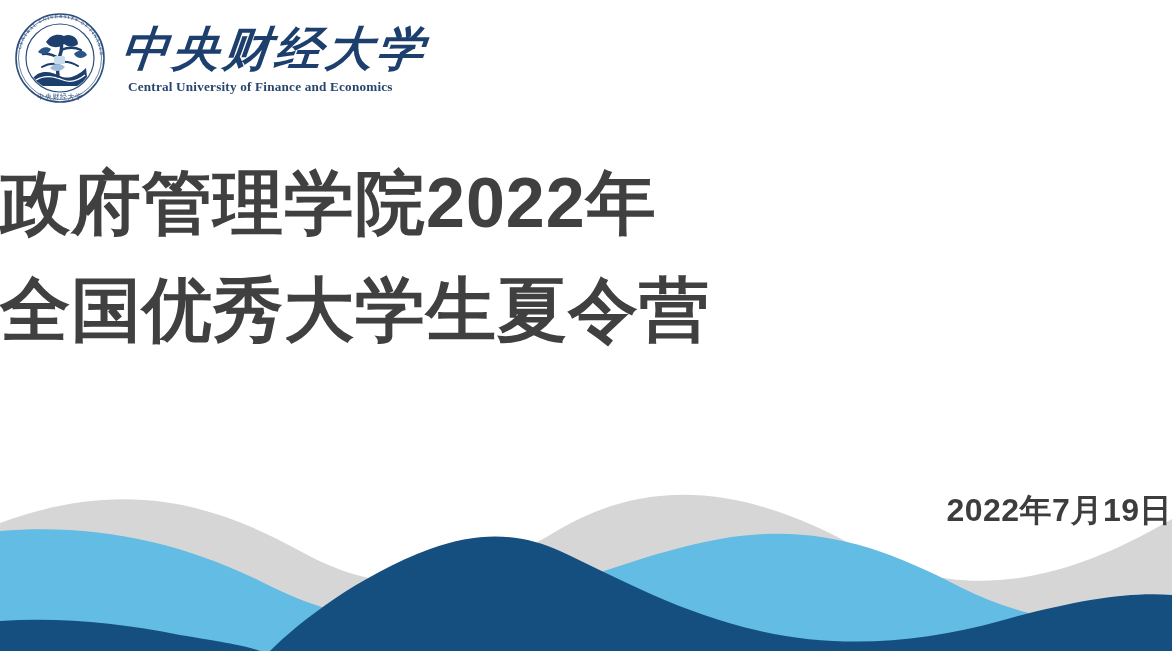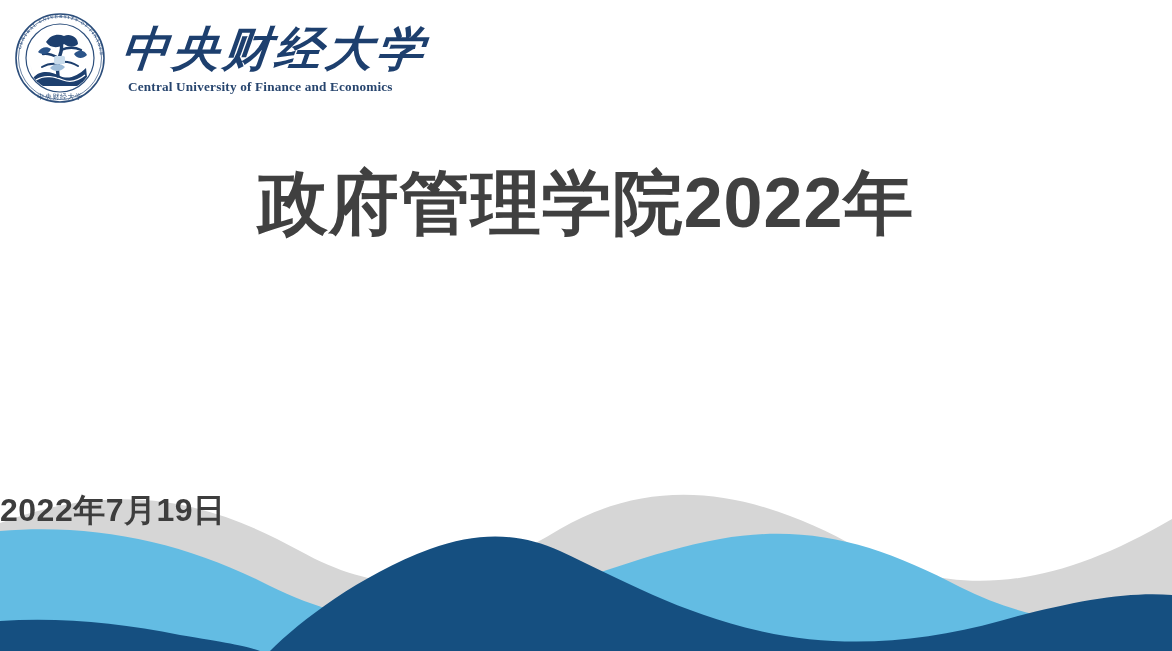--- a/index.html
+++ b/index.html
@@ -64,38 +64,37 @@
     margin-top: 3px;
     margin-left: 6px;
   }
 
   
   .title-block {
     position: absolute;
     left: 0;
     top: 150px;
     width: 1172px;
-    text-align: center;
   }
   .title-line {
     font-family: "Liberation Sans", "DejaVu Sans", sans-serif;
     font-size: 70px;
     font-weight: bold;
     color: #404040;
     line-height: 1.53;
     letter-spacing: 1px;
     white-space: nowrap;
   }
 
   .date-line {
     position: absolute;
     left: 0;
     top: 489px;
     width: 1172px;
-    text-align: left;
+    text-align: right;
     font-family: "Liberation Sans", "DejaVu Sans", sans-serif;
     font-size: 32px;
     font-weight: bold;
     color: #3d3d3d;
     letter-spacing: 0.5px;
     z-index: 6;
   }
 
   
   .waves {
@@ -166,20 +165,21 @@
     </div>
 
     <div class="logo-wordmark">
       <div class="logo-cn">中央财经大学</div>
       <div class="logo-en">Central University of Finance and Economics</div>
     </div>
   </div>
 
   <div class="title-block">
     <div class="title-line">政府管理学院2022年</div>
+    <div class="title-line">全国优秀大学生夏令营</div>
   </div>
 
   <div class="date-line">2022年7月19日</div>
 
   <div class="waves">
     <svg viewBox="0 0 1172 180" preserveAspectRatio="none" aria-hidden="true">
 
       <path d="M 0,52 C 120,8 210,30 300,80 C 390,130 460,118 560,58
                C 660,0 760,22 860,78 C 950,128 1050,120 1172,48
                L 1172,180 L 0,180 Z" fill="#d6d6d6"></path>

